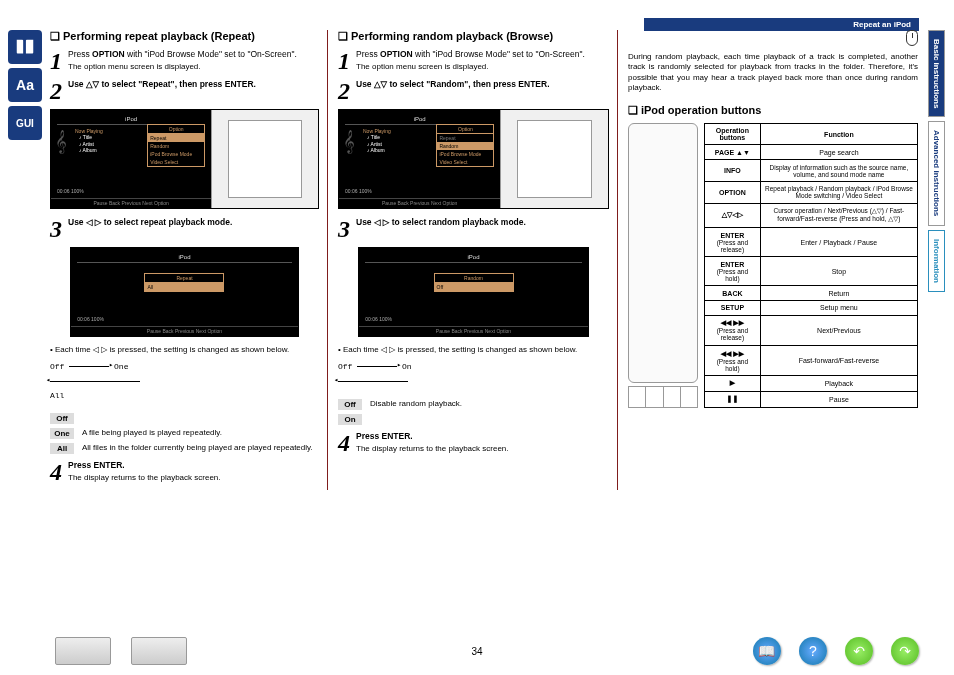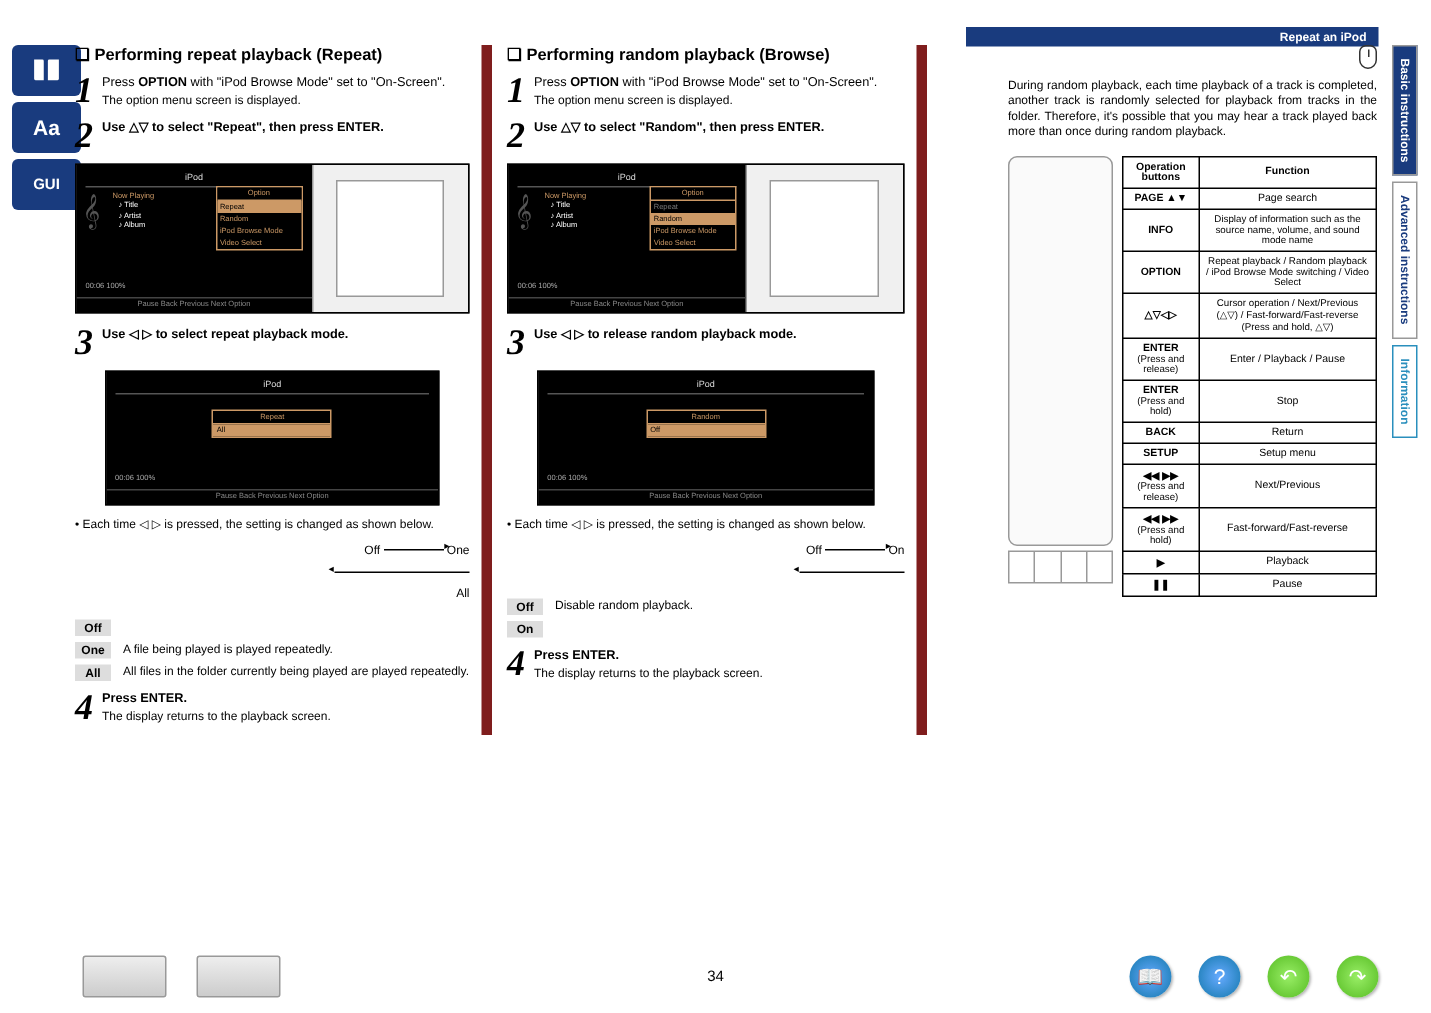--- a/index.html
+++ b/index.html
@@ -1,31 +1,31 @@
 <!DOCTYPE html>
 <html><head>
 <meta charset="utf-8">
 <style>
   * { box-sizing: border-box; margin: 0; padding: 0; }
   body { font-family: Arial, Helvetica, sans-serif; font-size: 9px; background: #fff; width: 954px; height: 675px; position: relative; }
   
   .sidebar-left { position: absolute; left: 8px; top: 30px; width: 34px; display: flex; flex-direction: column; gap: 4px; }
-  .sidebar-icon { width: 46px; height: 34px; background: #193b7e; border-radius: 4px; display: flex; align-items: center; justify-content: center; color: #fff; font-size: 14px; font-weight: bold; }
+  .sidebar-icon { width: 34px; height: 34px; background: #193b7e; border-radius: 4px; display: flex; align-items: center; justify-content: center; color: #fff; font-size: 14px; font-weight: bold; }
   .sidebar-icon svg { width: 22px; height: 22px; fill: #fff; }
 
   .sidebar-right { position: absolute; right: 6px; top: 30px; width: 20px; font-size: 8px; }
   .sidebar-right-item { writing-mode: vertical-rl; text-orientation: mixed; padding: 8px 3px; border: 1px solid #999; margin-bottom: 4px; text-align: center; color: #193b7e; font-weight: bold; white-space: nowrap; }
   .sidebar-right-item.active { background: #193b7e; color: #fff; }
   .sidebar-right-item.info { color: #2a8fbd; border-color: #2a8fbd; }
 
   .header-bar { position: absolute; top: 18px; right: 35px; width: 275px; height: 13px; background: #193b7e; color: #fff; font-size: 8px; font-weight: bold; text-align: right; padding: 2px 8px 0 0; }
 
   .content { position: absolute; left: 50px; top: 30px; width: 868px; display: flex; gap: 10px; }
-  .col { flex: 1; border-right: 7px solid #7f1d1d; padding-right: 8px; }
-  .col:last-child { border-right: none; padding-right: 0; margin-left: 44px; }
+  .col { flex: 1; border-right: 1px solid #7f1d1d; padding-right: 8px; }
+  .col:last-child { border-right: none; padding-right: 0; }
   .col1 { flex: 0 0 278px; }
   .col2 { flex: 0 0 280px; }
   .col3 { flex: 1; }
 
   .section-title { font-weight: bold; font-size: 11px; margin-bottom: 6px; }
   .section-title::before { content: "❏ "; }
 
   .step { display: flex; gap: 6px; margin-bottom: 6px; }
   .step-num { font-size: 24px; font-weight: bold; font-style: italic; font-family: Georgia, serif; line-height: 1; }
   .step-body { flex: 1; font-size: 8.5px; line-height: 1.3; }
@@ -52,21 +52,21 @@
   .footer-ctrls { position: absolute; bottom: 2px; left: 0; right: 0; text-align: center; font-size: 5px; color: #888; border-top: 1px solid #444; padding-top: 1px; }
 
   .screenshot-full { width: 85%; margin: 4px auto 8px auto; }
   .screenshot-full .screen-left { flex: 1; }
   .repeat-box { margin: 10px auto; width: 80px; border: 1px solid #c96; font-size: 5px; }
   .repeat-h { color: #c96; text-align: center; border-bottom: 1px solid #c96; padding: 1px; }
   .repeat-row { padding: 1px 2px; color: #c96; }
   .repeat-row.sel { background: #c96; color: #000; }
 
   .note { font-size: 8px; margin: 4px 0; }
-  .cycle-diagram { text-align: right; font-size: 8px; margin: 6px 0 10px 0; line-height: 1.8; }
+  .cycle-diagram { text-align: left; font-size: 8px; margin: 6px 0 10px 0; line-height: 1.8; font-family: Liberation Mono, monospace; }
   .cycle-arrow { display: inline-block; width: 40px; border-top: 1px solid #000; vertical-align: middle; position: relative; }
   .cycle-arrow::after { content: "▸"; position: absolute; right: -4px; top: -8px; font-size: 7px; }
   .cycle-arrow.back::after { content: "◂"; left: -4px; right: auto; }
 
   .def-row { display: flex; gap: 8px; margin-bottom: 4px; font-size: 8px; }
   .def-tag { background: #ddd; font-weight: bold; padding: 1px 4px; min-width: 24px; text-align: center; }
   .def-txt { flex: 1; text-align: justify; }
 
   .intro-text { font-size: 8px; text-align: justify; margin-bottom: 10px; line-height: 1.3; }
 
@@ -240,21 +240,21 @@
           <div class="footer-ctrls">Pause  Back   Previous  Next   Option</div>
         </div>
         <div class="screen-right">
             <div class="remote-schem"></div>
           </div>
       </div>
     </div>
 
     <div class="step">
       <div class="step-num">3</div>
-      <div class="step-body"><b>Use ◁ ▷ to release random playback mode.</b></div>
+      <div class="step-body"><b>Use ◁ ▷ to select random playback mode.</b></div>
     </div>
 
     <div class="screenshot screenshot-full" style="height:90px;">
       <div class="screen-left" style="height:100%;">
         <div class="screen-header">iPod</div>
         <div class="repeat-box">
           <div class="repeat-h">Random</div>
           <div class="repeat-row sel">Off</div>
         </div>
         <div class="progress-info">00:06    100%</div>
@@ -280,20 +280,21 @@
       <div class="step-num">4</div>
       <div class="step-body"><b>Press ENTER.</b><div class="step-sub">The display returns to the playback screen.</div></div>
     </div>
   </div>
 
   <div class="col col3">
     <div style="text-align:right;margin-bottom:4px;">
       <span style="display:inline-block;width:12px;height:16px;border:1px solid #333;border-radius:6px 6px 8px 8px;position:relative;"><span style="position:absolute;left:50%;top:2px;width:1px;height:5px;background:#333;"></span></span>
     </div>
     <div class="intro-text">During random playback, each time playback of a track is completed, another track is randomly selected for playback from tracks in the folder. Therefore, it's possible that you may hear a track played back more than once during random playback.</div>
+    <div class="section-title">iPod operation buttons</div>
 
     <div class="op-section">
       <div class="remote-fig">
         <div class="remote-body"></div>
         <div class="remote-mini">
             <div></div>
             <div></div>
             <div></div>
             <div></div>
           </div>

